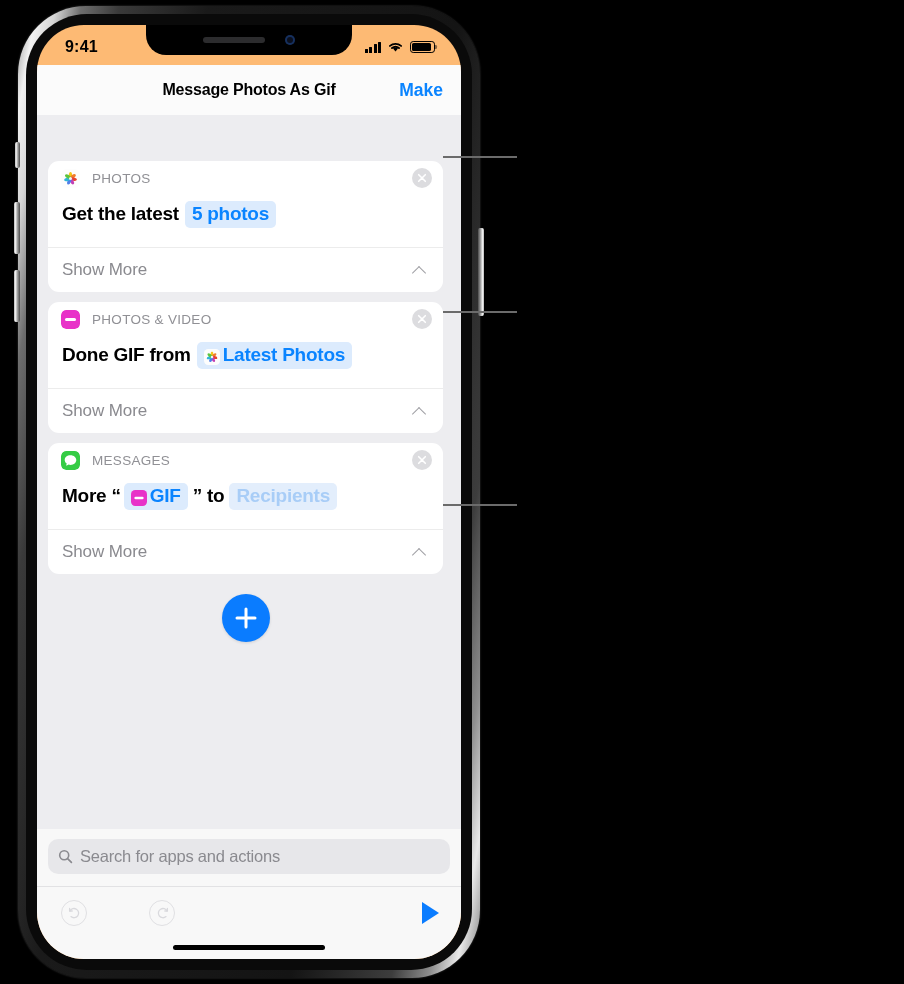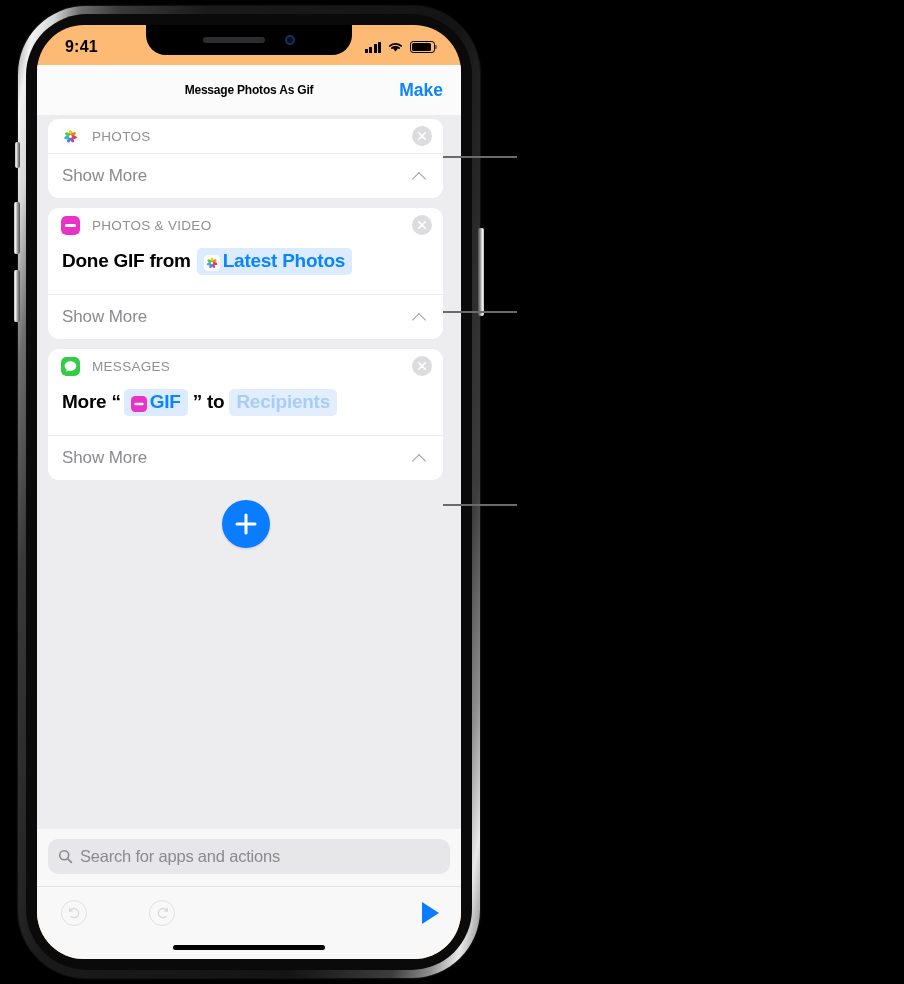--- a/index.html
+++ b/index.html
@@ -155,21 +155,21 @@
     position: absolute;
     top: 40px; left: 0; right: 0;
     height: 50px;
     background: #fbfbfb;
     display: flex;
     align-items: center;
     justify-content: center;
     z-index: 15;
   }
   .nav-title {
-    font-size: 12px;
+    font-size: 16px;
     font-weight: bold;
     color: #000;
     letter-spacing: -0.2px;
     text-align: center;
   }
   .nav-done {
     position: absolute;
     right: 18px;
     top: 50%;
     transform: translateY(-50%);
@@ -181,20 +181,21 @@
 
   
   .content {
     position: absolute;
     top: 90px; left: 0; right: 0; bottom: 130px;
     background: #ededf0;
     overflow: hidden;
   }
   .cards {
     padding: 4px 18px 0 11px;
+    margin-top: 42px;
   }
   .card {
     background: #ffffff;
     border-radius: 11px;
     overflow: hidden;
     position: relative;
     margin-bottom: 10px;
   }
   .card-head {
     display: flex;
@@ -459,20 +460,27 @@
                   <ellipse rx="1.7" ry="3.5" cy="-3.0" fill="#5cc43f" transform="rotate(306)"></ellipse>
                   <circle r="1.5" fill="#f2f2f2"></circle>
                 </g>
               </svg>
             </span>
             <span class="card-cat">PHOTOS</span>
             <span class="close-btn">
               <svg width="20" height="20" viewBox="0 0 20 20">
                 <path d="M6.7 6.7 L13.3 13.3 M13.3 6.7 L6.7 13.3" stroke="#fff" stroke-width="1.6" stroke-linecap="round"></path>
               </svg>
+            </span>
+          </div>
+          <div class="card-body">
+            <span class="act-text">Get the latest</span>
+            <span style="width:6px"></span>
+            <span class="token">
+              <span>5 photos</span>
             </span>
           </div>
           <div class="card-sep"></div>
           <div class="show-more">
             <span class="show-more-label">Show More</span>
             <span class="chev-up"></span>
           </div>
 
         </div>
 

